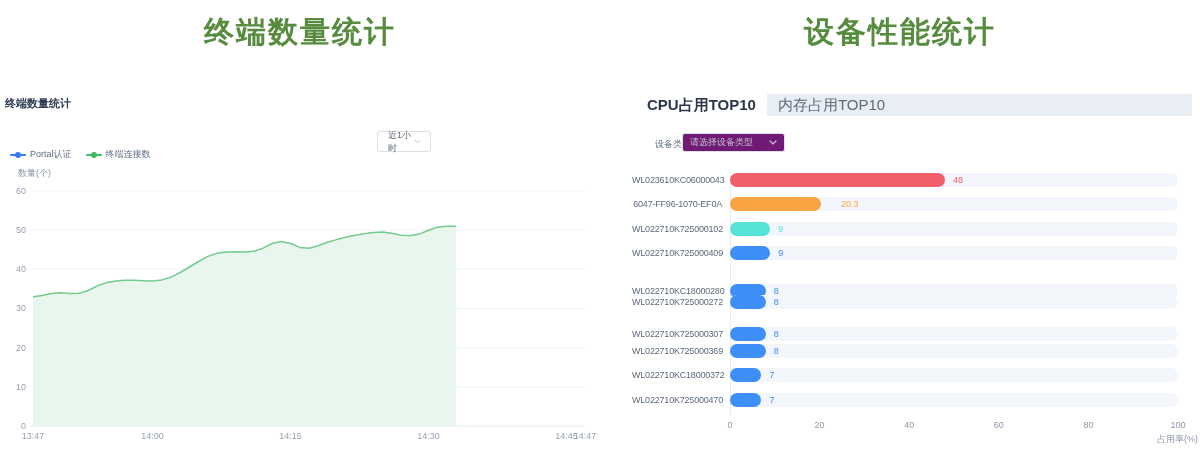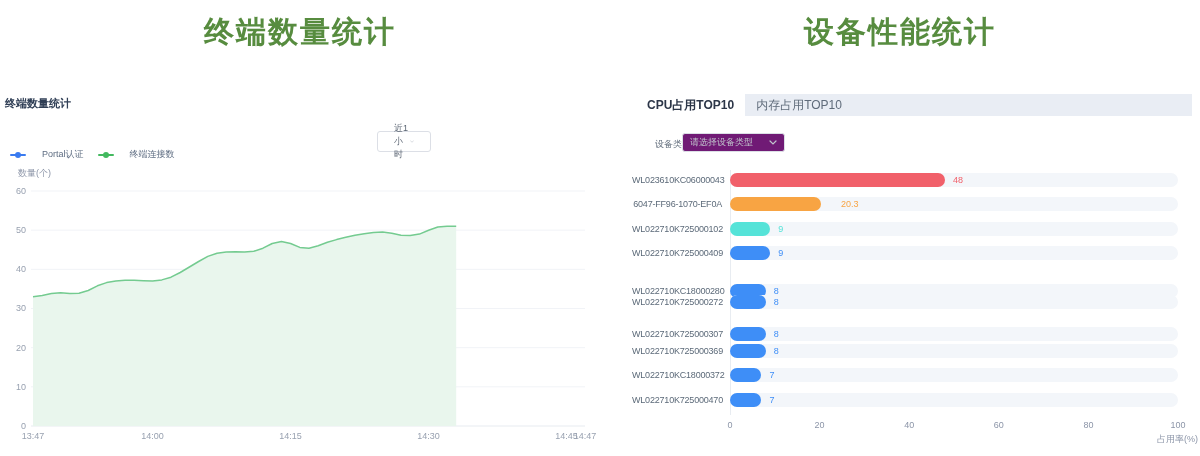--- a/index.html
+++ b/index.html
@@ -15,46 +15,46 @@
   .big-title.rt { left:600px; }
 
   
   .panel-header {
     position:absolute; left:5px; top:96px;
     font-size:11px; font-weight:bold; color:#2f3e55;
   }
   .range-select {
     position:absolute; left:377px; top:131px; width:54px; height:21px;
     border:1px solid #dcdfe6; border-radius:3px; background:#fff; box-sizing:border-box;
-    display:flex; align-items:center; justify-content:space-between; padding:0 16px;
+    display:flex; align-items:center; justify-content:space-between; padding:0 10px;
     font-size:9px; color:#5a6472; cursor:pointer;
   }
   .date-range {
     position:absolute; left:436px; top:131px; width:162px; height:21px;
     border:1px solid #dcdfe6; border-radius:3px; background:#fff; box-sizing:border-box;
     display:flex; align-items:center; gap:4px; padding:0 7px;
     font-size:8.5px; letter-spacing:-0.2px; color:#3f4a5a; white-space:nowrap; cursor:pointer;
   }
   .date-sep { color:#8a93a2; margin:0 2px; }
   .legend { position:absolute; left:10px; top:148px; display:flex; gap:14px; align-items:center; }
-  .legend-item { display:flex; align-items:center; gap:16px; cursor:pointer; }
+  .legend-item { display:flex; align-items:center; gap:4px; cursor:pointer; }
   .legend-marker { position:relative; width:16px; height:6px; display:inline-block; }
   .legend-line { position:absolute; left:0; right:0; top:2px; height:2px; border-radius:1px; }
   .legend-dot  { position:absolute; left:5px; top:0; width:6px; height:6px; border-radius:50%; }
   .legend-label { font-size:9px; color:#5e6d82; }
   .ylabel { position:absolute; left:18px; top:167px; font-size:9px; color:#8c95a8; }
   #line-svg { position:absolute; left:0; top:185px; }
 
   
   #tab-bar {
     position:absolute; left:636px; top:94px; width:556px; height:22px;
     background:#e9edf4; display:flex; align-items:stretch;
   }
   .tab {
-    height:22px; line-height:22px; padding:0 11px; font-size:12px; color:#5f6b7a;
+    height:22px; line-height:22px; padding:0 11px; font-size:15px; color:#5f6b7a;
     cursor:pointer; white-space:nowrap;text-align:right;
   }
   .tab.active { background:#ffffff; color:#2c3648; font-weight:bold; }
   .device-form-label { position:absolute; left:655px; top:138px; font-size:9px; color:#5f6b7a; }
   .device-select {
     position:absolute; left:682px; top:133px; width:103px; height:19px;
     border:1px solid #dcdfe6; border-radius:3px; background:#701a75; box-sizing:border-box;
     display:flex; align-items:center; justify-content:space-between; padding:0 7px; cursor:pointer;
   }
   .device-select .ph { font-size:9px; color:#c0c4cc; white-space:nowrap; overflow:hidden; }

